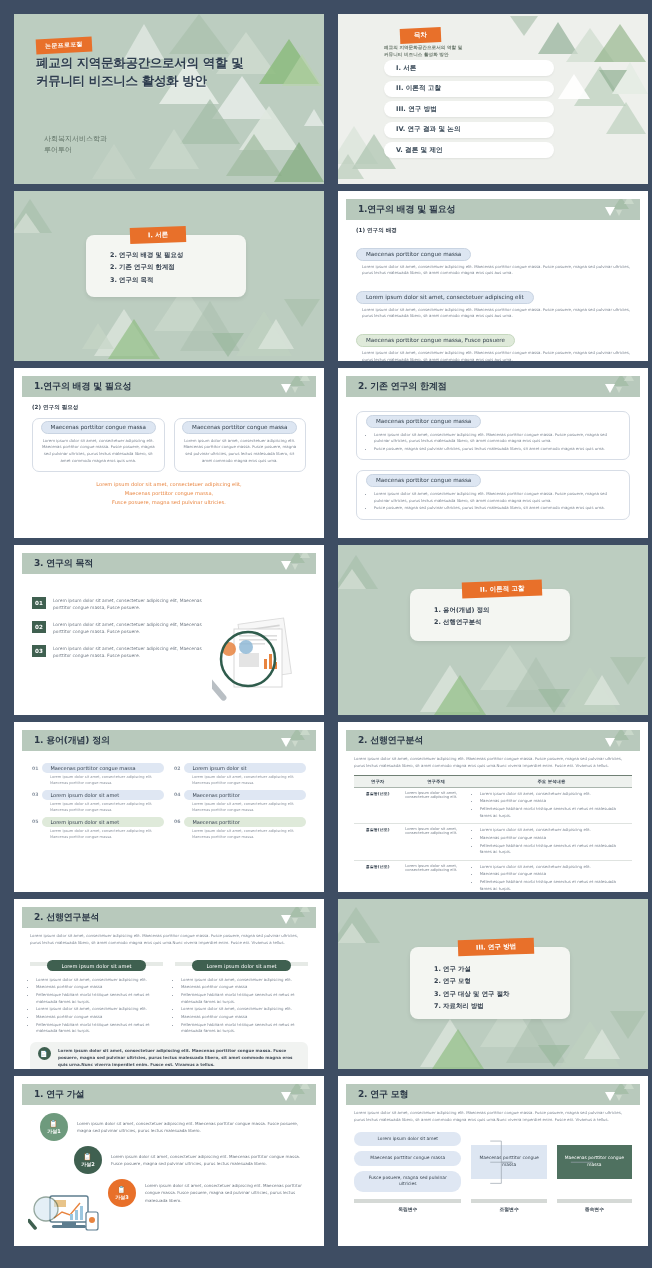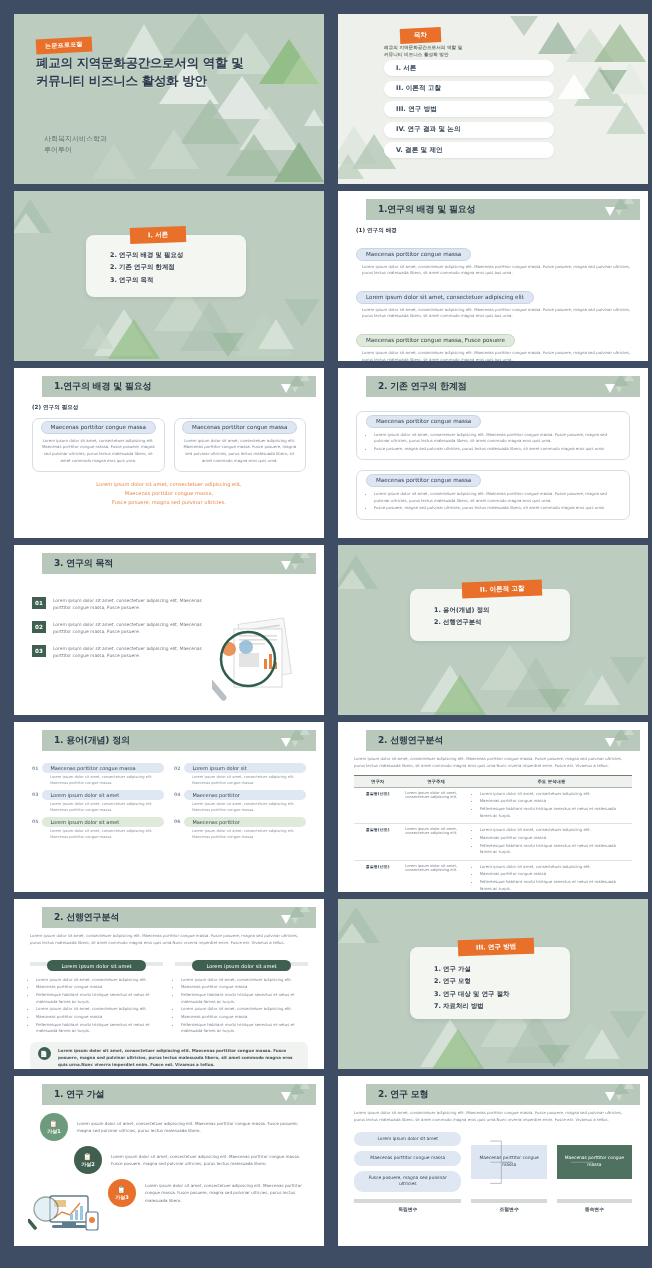--- a/index.html
+++ b/index.html
@@ -75,21 +75,21 @@
   .sec-badge{
     position:absolute; left:116px; top:36px; z-index:6;
     background:#e8702a; color:#fff; font-size:6.5px; font-weight:bold;
     padding:3.5px 18px; transform:rotate(-2deg);
   }
   .sec-line{ font-size:6.4px; color:#35414f; font-weight:bold; line-height:1.95; }
   
   .hdr{
     position:absolute; left:8px; right:8px; top:8px; height:21px;
     background:#b8c9bc; display:flex; align-items:center;
-    padding-left:12px; overflow:hidden;margin-left:20px;
+    padding-left:12px; overflow:hidden;
   }
   .hdr h2{ font-size:9px; color:#2d3a48; font-weight:bold; letter-spacing:-.2px; }
   .hdr .deco{ position:absolute; right:6px; top:-4px; width:46px; height:26px; }
   .body{ position:absolute; left:8px; right:8px; top:29px; bottom:8px; background:#fff; padding:7px 10px; }
   .subhead{ font-size:5.6px; font-weight:bold; color:#2f3a47; margin-bottom:6px; }
   .pill{
     display:inline-block; border-radius:8px; padding:2.5px 9px;
     font-size:5.6px; color:#33404d; border:1px solid #c9d4e2;
     background:#dde6f2;
   }

